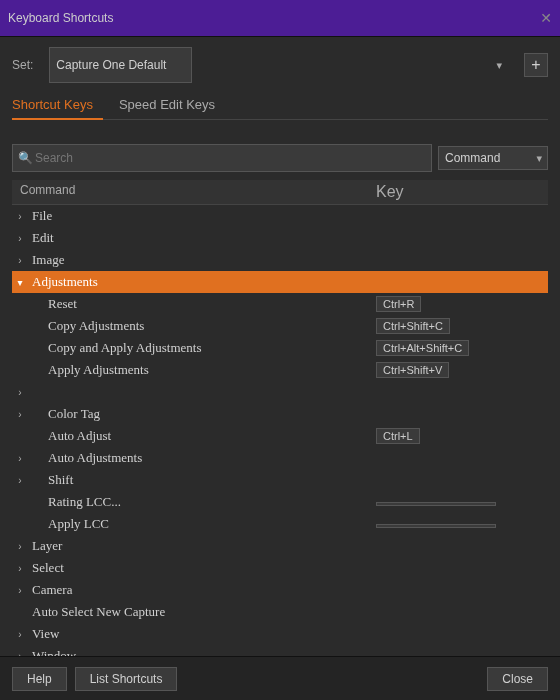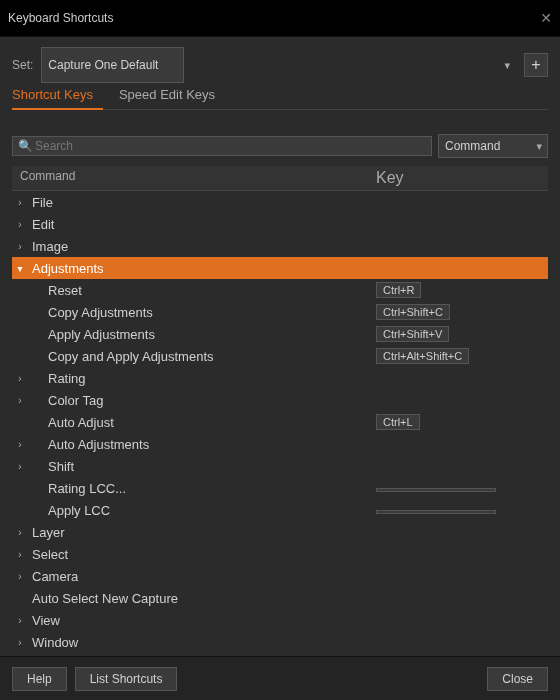--- a/index.html
+++ b/index.html
@@ -7,21 +7,21 @@
       width: 560px;
       height: 700px;
       background: #2b2b2b;
       font-family: 'Segoe UI', Arial, sans-serif;
       font-size: 13px;
       color: #d0d0d0;
       overflow: hidden;
     }
 
     .title-bar {
-      background: #000000;
+      background: #4c1d95;
       height: 28px;
       display: flex;
       align-items: center;
       justify-content: space-between;
       padding: 18px 8px;
       border-bottom: 1px solid #111;
     }
     .title-bar-text {
       color: #ccc;
       font-size: 12px;
@@ -33,21 +33,22 @@
       line-height: 1;
     }
 
     .dialog-body {
       padding: 10px 12px 0 12px;
     }
 
     .set-row {
       display: flex;
       align-items: center;
-      gap: 8px;
+      margin-bottom: 10px;
+      gap: 16px;
     }
     .set-label {
       color: #aaa;
       font-size: 12px;
       white-space: nowrap;
     }
     .set-dropdown {
       flex: 1;
       background: #3a3a3a;
       border: 1px solid #555;
@@ -125,21 +126,21 @@
       color: #888;
       font-size: 12px;
     }
     .search-input {
       width: 100%;
       background: #3a3a3a;
       border: 1px solid #555;
       color: #ccc;
       padding: 3px 6px 3px 22px;
       font-size: 12px;
-      height: 20px;
+      height: 28px;
       outline: none;
     }
     .filter-dropdown-wrap {
       position: relative;
       min-width: 110px;
     }
     .filter-dropdown {
       background: #3a3a3a;
       border: 1px solid #555;
       color: #d0d0d0;
@@ -215,20 +216,21 @@
     .tree-item.selected-group .chevron {
       color: #fff;
     }
 
     .col-command-cell {
       flex: 1;
       padding: 0 4px;
       white-space: nowrap;
       overflow: hidden;
       text-overflow: ellipsis;
+      font-family: Liberation Serif, serif;
     }
     .col-key-cell {
       width: 180px;
       padding: 0 8px;
       color: #ccc;
       font-size: 12px;
     }
     .key-box {
       background: #3a3a3a;
       border: 1px solid #555;
@@ -336,31 +338,30 @@
         <div class="col-command-cell" style="padding-left: 20px;">Reset</div>
         <div class="col-key-cell"><span class="key-box">Ctrl+R</span></div>
       </div>
       <div class="tree-item">
         <span class="chevron"></span>
         <div class="col-command-cell" style="padding-left: 20px;">Copy Adjustments</div>
         <div class="col-key-cell"><span class="key-box">Ctrl+Shift+C</span></div>
       </div>
       <div class="tree-item">
         <span class="chevron"></span>
+        <div class="col-command-cell" style="padding-left: 20px;">Copy and Apply Adjustments</div>
+        <div class="col-key-cell"><span class="key-box">Ctrl+Alt+Shift+C</span></div>
+      </div>
+      <div class="tree-item">
+        <span class="chevron"></span>
         <div class="col-command-cell" style="padding-left: 20px;">Apply Adjustments</div>
         <div class="col-key-cell"><span class="key-box">Ctrl+Shift+V</span></div>
       </div>
       <div class="tree-item">
-        <span class="chevron"></span>
-        <div class="col-command-cell" style="padding-left: 20px;">Copy and Apply Adjustments</div>
-        <div class="col-key-cell"><span class="key-box">Ctrl+Alt+Shift+C</span></div>
-      </div>
-      <div class="tree-item">
-        <span class="chevron">›</span>
-        <div class="col-command-cell" style="padding-left: 20px;">Rating</div>
+        <span class="chevron">›</span>
         <div class="col-key-cell"></div>
       </div>
       <div class="tree-item">
         <span class="chevron">›</span>
         <div class="col-command-cell" style="padding-left: 20px;">Color Tag</div>
         <div class="col-key-cell"></div>
       </div>
       <div class="tree-item">
         <span class="chevron"></span>
         <div class="col-command-cell" style="padding-left: 20px;">Auto Adjust</div>

